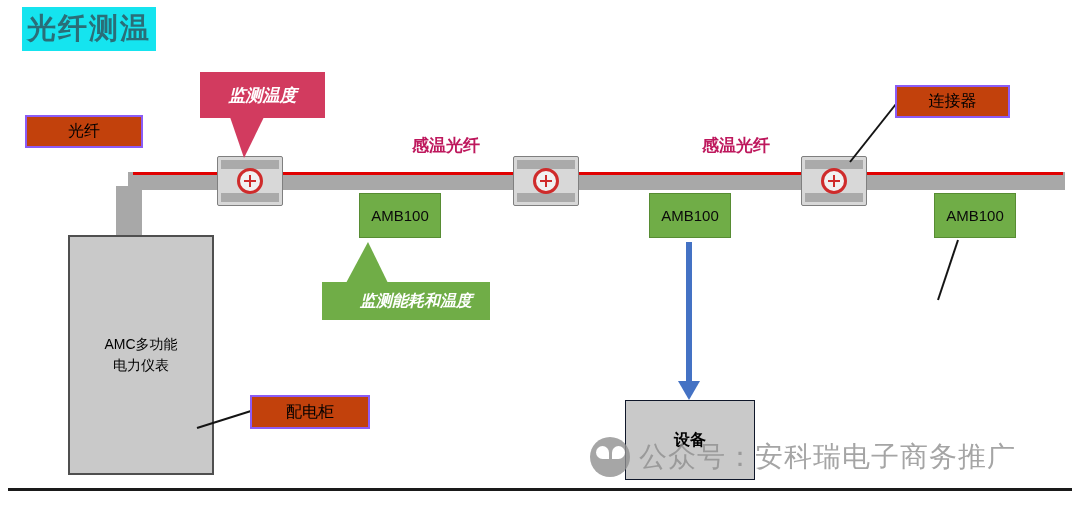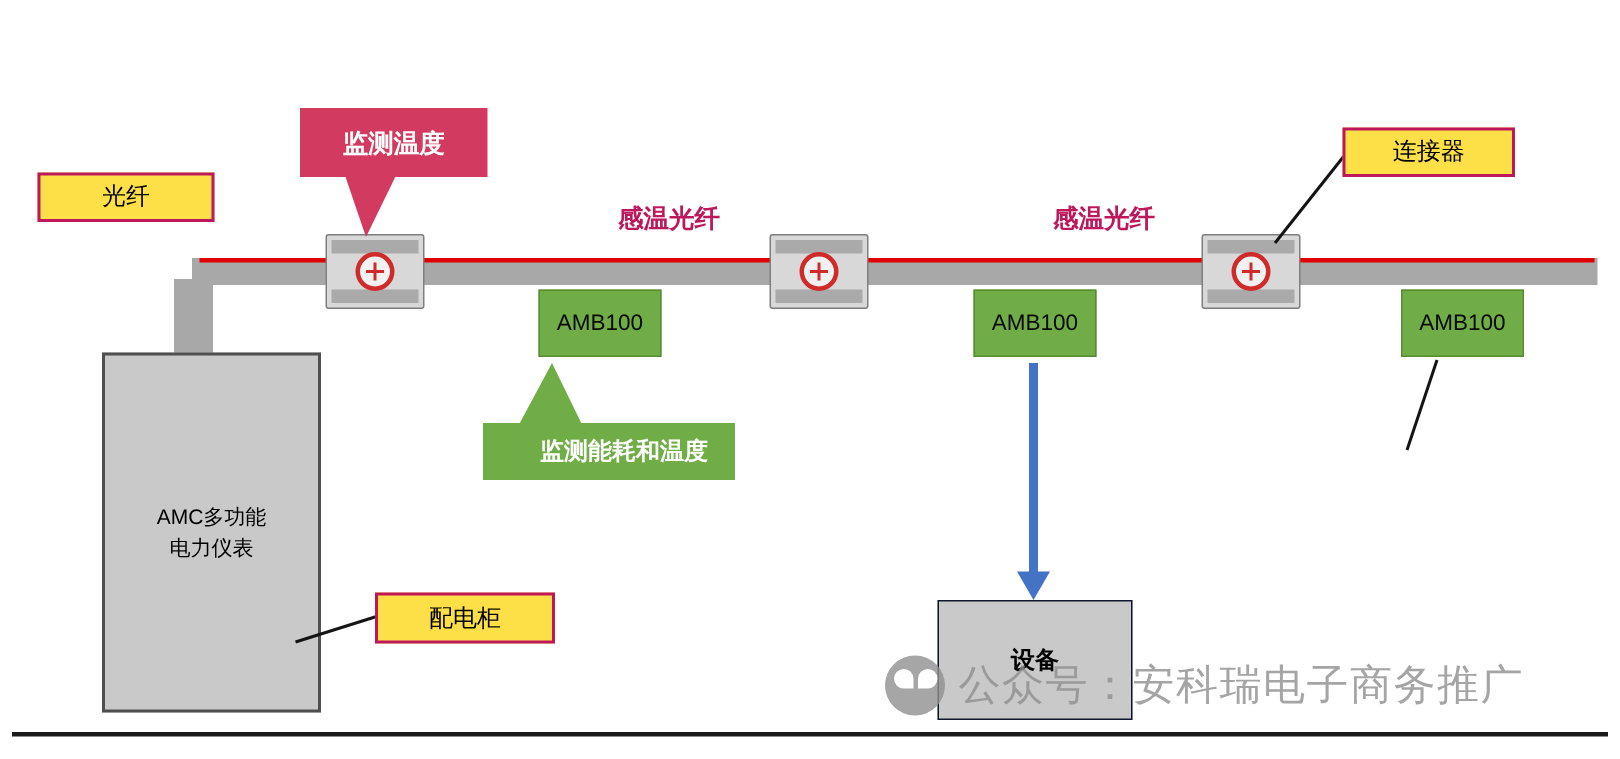--- a/index.html
+++ b/index.html
@@ -7,29 +7,29 @@
   body { font-family:"Liberation Sans","DejaVu Sans",sans-serif; }
   #canvas { position:relative; width:1080px; height:506px; background:#ffffff; overflow:hidden; }
 
   .title { position:absolute; left:22px; top:7px; font-size:29px; font-weight:700;
            color:#2a6e78; background:#15e4ef; padding:2px 5px; letter-spacing:2px; z-index:5; }
 
   .busbar { position:absolute; left:128px; top:172px; width:937px; height:18px; background:#a8a8a8; z-index:1; }
   .fiber-line { position:absolute; left:133px; top:172px; width:930px; height:3px; background:#e00000; z-index:2; }
   .riser { position:absolute; left:116px; top:186px; width:26px; height:52px; background:#a8a8a8; z-index:1; }
 
-  .label-box { position:absolute; background:#fde047; border:2px solid #be185d; display:flex;
+  .label-box { position:absolute; background:#c2410c; border:2px solid #8b5cf6; display:flex;
                align-items:center; justify-content:center; font-size:16px; color:#000; z-index:5; }
   .box-fiber { left:25px; top:115px; width:118px; height:33px; }
   .box-connector { left:895px; top:85px; width:115px; height:33px; }
   .box-plug { left:895px; top:300px; width:115px; height:33px; }
   .box-dist { left:250px; top:395px; width:120px; height:34px; }
 
   .callout { position:absolute; display:flex; align-items:center; justify-content:center;
-             color:#ffffff; font-weight:700; z-index:5; }
+             color:#ffffff; font-weight:700; z-index:5;font-style:italic; }
   .callout-red { left:200px; top:72px; width:125px; height:46px; background:#d23b5f; font-size:17px; }
   .callout-green { left:322px; top:282px; width:168px; height:38px; background:#70ad47; font-size:16px;padding-left:20px; }
 
   .sensing-label { position:absolute; top:134px; font-size:17px; font-weight:700; color:#be185d; z-index:5; }
   .sensing-1 { left:412px; } .sensing-2 { left:702px; }
 
   .connector { position:absolute; top:156px; width:66px; height:50px; background:#d8d8d8;
                border:1px solid #7f7f7f; border-radius:2px; z-index:3; }
   .connector-1 { left:217px; } .connector-2 { left:513px; } .connector-3 { left:801px; }
   .connector .band { position:absolute; left:3px; right:3px; height:9px; background:#aaaaaa; }
@@ -65,20 +65,21 @@
   .wm-eye { position:absolute; width:13px; height:13px; background:#ffffff; }
   .wm-eye.left { left:6px; top:9px; border-radius:50% 50% 0 50%; }
   .wm-eye.right { left:22px; top:9px; border-radius:50% 50% 50% 0; }
   .wm-text { font-size:28px; color:#8f8f8f; letter-spacing:1px; white-space:nowrap; }
 </style>
 </head>
 <body>
 
 <div id="canvas">
 
+  <div class="title">光纤测温</div>
 
   <div class="busbar"></div>
   <div class="fiber-line"></div>
   <div class="riser"></div>
 
   <div class="connector connector-1">
     <div class="band top"></div>
     <div class="band bottom"></div>
     <div class="ring"></div>
     <div class="cross-h"></div>

